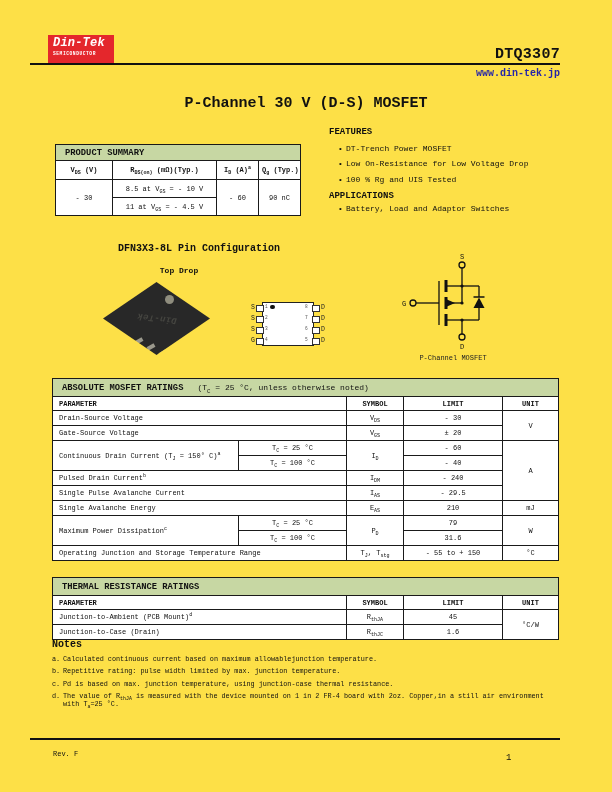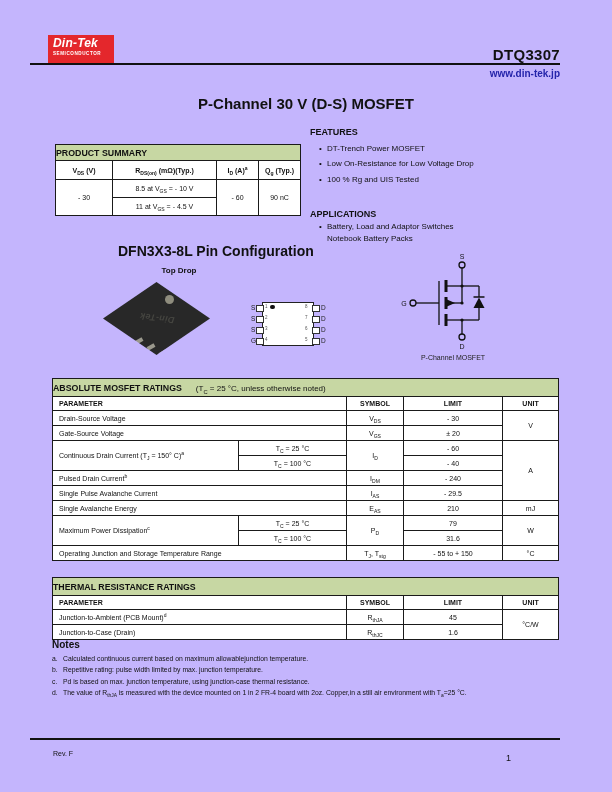--- a/index.html
+++ b/index.html
@@ -1,62 +1,62 @@
 <!DOCTYPE html>
 <html style="--c-green: #c7d7a3; --c-red: #e4272c; --c-blue: #2424aa;"><head>
 <meta charset="utf-8">
 <style>
   html,body{margin:0;padding:0;background:#fff}
-  .page{position:relative;width:612px;height:792px;background:#c4b5fd;overflow:hidden;
-        font-family:Liberation Sans, sans-serif;color:#111}
+  .page{position:relative;width:612px;height:792px;background:#fde047;overflow:hidden;
+        font-family:Liberation Mono, monospace;color:#111}
   sub{font-size:0.72em;line-height:0}
   sup{font-size:0.72em;line-height:0}
 
   
   .logo{position:absolute;left:48px;top:35px;width:61px;height:27px;background:var(--c-red,#e4272c);
         color:#fff;padding:2px 0 0 5px}
   .logo-name{font-size:12px;font-weight:bold;font-style:italic;letter-spacing:0.2px;line-height:13px}
   .logo-sub{font-size:4.6px;font-weight:bold;letter-spacing:0.55px;line-height:7px}
   .part{position:absolute;top:46px;right:52px;font-size:15px;font-weight:bold;letter-spacing:0.3px}
   .hr-rule{position:absolute;left:30px;top:63px;width:530px;height:2.4px;background:#111}
   .site{position:absolute;top:68px;right:52px;font-size:10px;font-weight:bold;color:var(--c-blue,#2424aa)}
   .doc-title{position:absolute;left:0;top:95px;width:612px;text-align:center;font-size:15px;font-weight:bold}
 
   
   .rt{position:absolute;border-collapse:collapse;table-layout:fixed;background:#fff}
   .rt td,.rt th{border:1px solid #1a1a1a;font-size:7px;height:14px;text-align:center;
                 padding:0 3px;overflow:hidden;white-space:nowrap;font-weight:normal}
-  .rt .tbar{background:var(--c-green,#c7d7a3);text-align:left;height:17px;padding-left:0}
+  .rt .tbar{background:var(--c-green,#c7d7a3);text-align:left;height:17px;padding-left:9px}
   .tbar-title{font-weight:bold;font-size:8.8px}
   .tbar-note{font-size:8px;margin-left:14px}
   .rt th{font-weight:bold;height:13px}
   .rt .pl{text-align:left;padding-left:6px}
 
   
   .ps td,.ps th{font-size:7px}
   .ps .tbar{height:15px}
   .ps th{height:18px}
   .ps td{height:17px}
 
   
-  .fa{position:absolute;left:310px;top:127px;width:225px}
+  .fa{position:absolute;left:329px;top:127px;width:225px}
   .fa-h{font-size:9px;font-weight:bold}
   .feat-item{display:flex;margin-top:6.5px;font-size:8px}
   .app-item{display:flex;margin-top:3px;font-size:8px}
   .bullet{width:8px;margin-left:9px;flex:0 0 auto}
   .no-bullet{margin-left:17px}
-  .fa-h2{margin-top:25px}
+  .fa-h2{margin-top:7px}
 
   
   .rohs{position:absolute;left:529px;top:118px;width:40px;text-align:center}
   .rohs-name{font-size:10.5px;font-weight:bold;margin-top:1px}
   .rohs-sub{font-size:4.3px;font-weight:bold;letter-spacing:0.3px}
 
   
-  .pincfg-h{position:absolute;left:118px;top:243px;font-size:14px;font-weight:bold}
+  .pincfg-h{position:absolute;left:118px;top:243px;font-size:10px;font-weight:bold}
   .topview{position:absolute;left:149px;top:266px;width:60px;text-align:center;font-size:8px;font-weight:bold}
   .chip{position:absolute;left:103px;top:282px;width:107px;height:73px;background:#282828;
         clip-path:polygon(50% 0,100% 50%,50% 100%,0 50%);filter:drop-shadow(3px 3px 3px rgba(0,0,0,0.35))}
   .chip-dot{position:absolute;left:62px;top:13px;width:9px;height:9px;border-radius:50%;background:#8f8d7e}
   .chip-text{position:absolute;left:50%;top:49%;transform:translate(-50%,-50%) rotate(187deg);
              color:#454540;font-size:9px;font-weight:bold;font-style:italic;letter-spacing:0.3px}
   .chip-pin{position:absolute;width:8px;height:4px;background:#9a988c;transform:rotate(-29deg)}
 
   .pdg{position:absolute;left:248px;top:300px;width:86px;height:48px}
   .pdg-box{position:absolute;left:14px;top:2px;width:50px;height:42px;border:1.5px solid #222;background:#fff}
@@ -135,23 +135,20 @@
       <span>Low On-Resistance for Low Voltage Drop</span>
     </div>
     <div class="feat-item">
       <span class="bullet">•</span>
       <span>100 % Rg and UIS Tested</span>
     </div>
     <div class="fa-h fa-h2">APPLICATIONS</div>
     <div class="app-item">
       <span class="bullet">•</span>
       <span>Battery, Load and Adaptor Switches</span>
-    </div>
-    <div class="app-item">
-      <span class="no-bullet">Notebook Battery Packs</span>
     </div>
   </div>
 
 
   <div class="pincfg-h">DFN3X3-8L Pin Configuration</div>
   <div class="topview">Top Drop</div>
 
   <div class="chip">
     <div class="chip-dot"></div>
     <div class="chip-text">Din-Tek</div>

